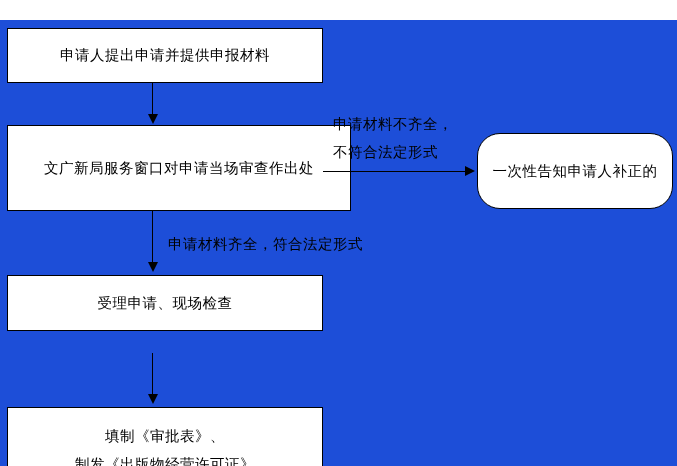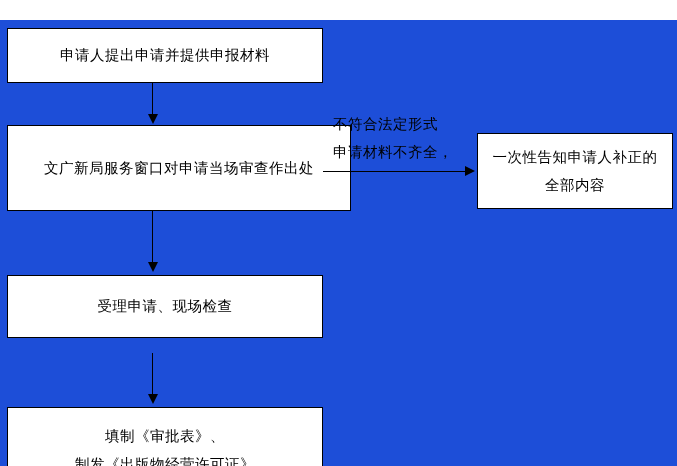--- a/index.html
+++ b/index.html
@@ -31,23 +31,23 @@
     line-height: 1.95;
     letter-spacing: 0.5px;
     white-space: nowrap;
   }
   .node .line {
     display: block;
   }
   
   #node-apply      { left: 7px;   top: 8px;   width: 316px; height: 55px; }
   #node-review     { left: 7px;   top: 105px; width: 344px; height: 86px; }
-  #node-accept     { left: 7px;   top: 255px; width: 316px; height: 63px; }
+  #node-accept     { left: 7px;   top: 255px; width: 316px; height: 56px; }
   #node-issue      { left: 7px;   top: 387px; width: 316px; height: 86px; }
-  #node-notify     { left: 477px; top: 113px; width: 196px; height: 76px; }
+  #node-notify     { left: 477px; top: 113px; width: 196px; height: 76px; border-radius: 23px; }
 
   
   .vline {
     position: absolute;
     width: 1px;
     background: #000000;
   }
   .hline {
     position: absolute;
     height: 1px;
@@ -100,32 +100,34 @@
   </div>
 
   <div class="vline" id="conn1-line"></div>
   <div class="arrow-down" id="conn1-arrow"></div>
 
   <div class="node" id="node-review">
     <span class="line">文广新局服务窗口对申请当场审查作出处</span>
   </div>
 
   <div class="edge-label" id="label-incomplete">
+    <span class="line">申请材料不齐全，</span>
     <span class="line">不符合法定形式</span>
-    <span class="line">申请材料不齐全，</span>
   </div>
 
   <div class="hline" id="conn4-line"></div>
   <div class="arrow-right" id="conn4-arrow"></div>
 
   <div class="node" id="node-notify">
     <span class="line">一次性告知申请人补正的</span>
-    <span class="line">全部内容</span>
   </div>
 
+  <div class="edge-label" id="label-complete">
+    <span class="line">申请材料齐全，符合法定形式</span>
+  </div>
 
   <div class="vline" id="conn2-line"></div>
   <div class="arrow-down" id="conn2-arrow"></div>
 
   <div class="node" id="node-accept">
     <span class="line">受理申请、现场检查</span>
   </div>
 
   <div class="vline" id="conn3-line"></div>
   <div class="arrow-down" id="conn3-arrow"></div>

